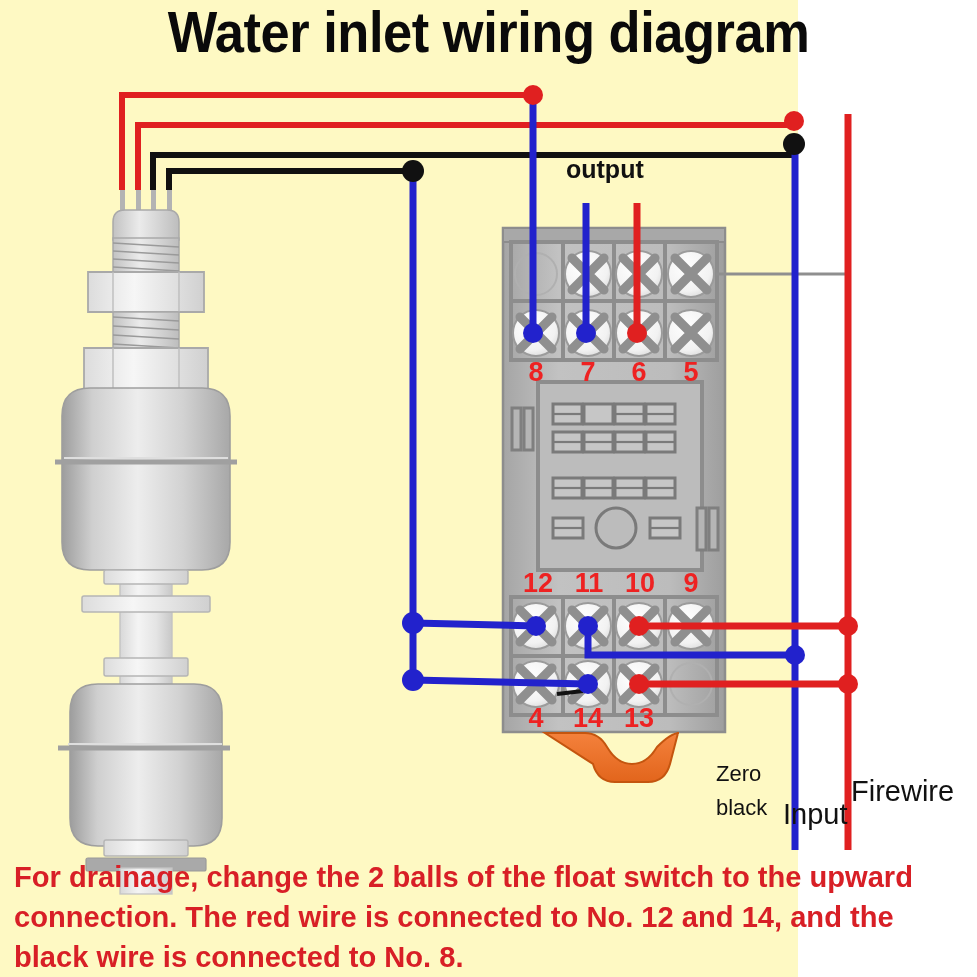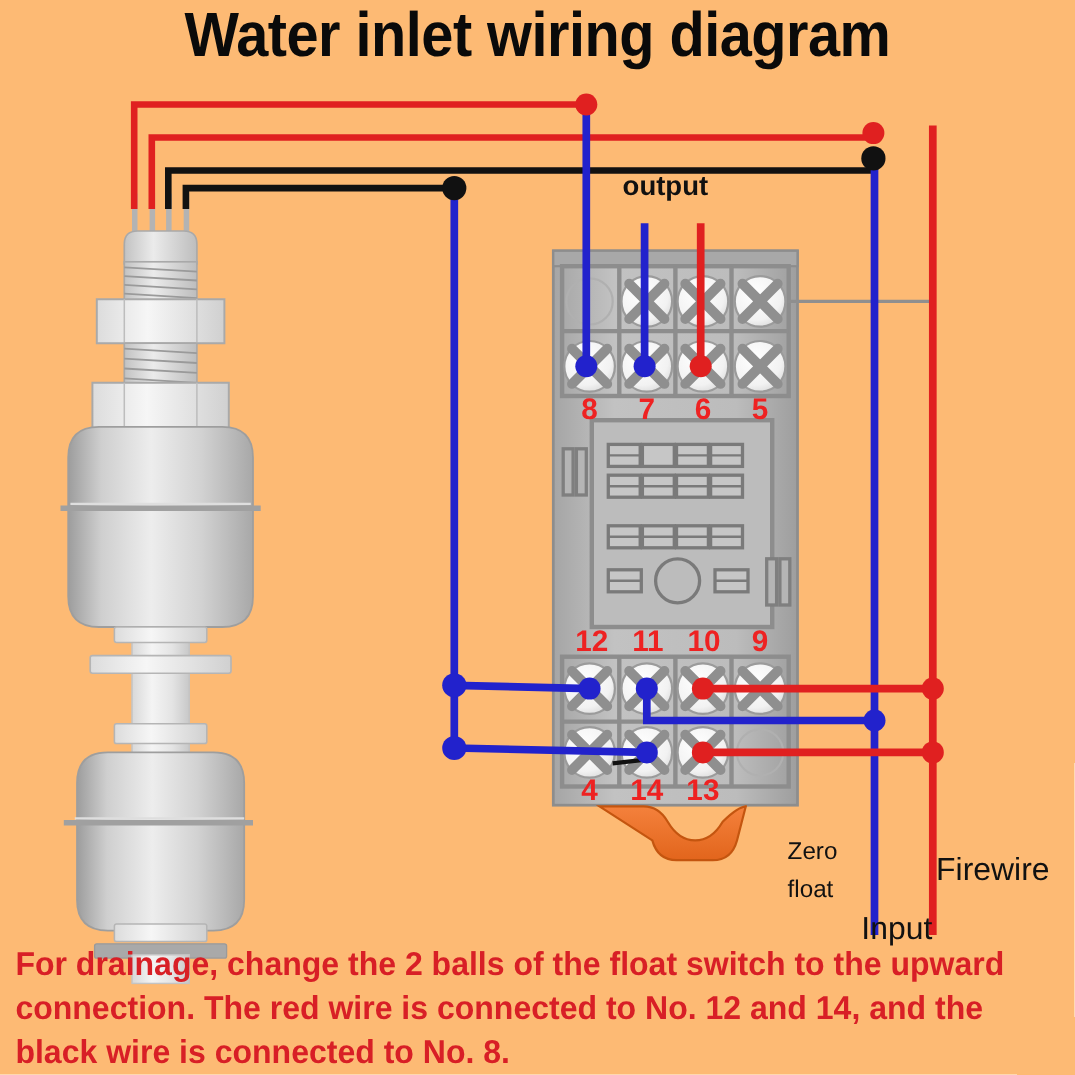--- a/index.html
+++ b/index.html
@@ -1,29 +1,29 @@
 <!DOCTYPE html>
 <html><head>
 <meta charset="utf-8">
 <style>
   html,body{margin:0;padding:0;background:#ffffff;}
   body{width:977px;height:977px;overflow:hidden;font-family:"Liberation Sans",sans-serif;}
-  #stage{position:relative;width:977px;height:977px;background:#fdba74;}
+  #stage{position:relative;width:798px;height:977px;background:#fef9c3;}
   #title{
     position:absolute;left:0;top:0;width:977px;height:68px;
     text-align:center;font-family:"Liberation Sans",sans-serif;
     font-weight:bold;font-size:57px;line-height:64px;color:#0a0a0a;
     letter-spacing:-0.5px;transform:scaleX(0.92);transform-origin:center top;
     white-space:nowrap;
   }
   .lbl{position:absolute;font-family:"Liberation Sans",sans-serif;font-weight:bold;color:#111;}
   #lbl-output{left:566px;top:155px;font-size:25px;}
   #lbl-zero{left:716px;top:757px;font-size:22px;font-weight:normal;line-height:34px;color:#111;}
   #lbl-fire{left:851px;top:775px;font-size:29px;font-weight:normal;color:#111;text-align:right;}
-  #lbl-input{left:783px;top:829px;font-size:29px;font-weight:normal;color:#111;}
+  #lbl-input{left:783px;top:798px;font-size:29px;font-weight:normal;color:#111;}
   #caption{
     position:absolute;left:14px;top:857px;width:950px;
     font-family:"Liberation Sans",sans-serif;font-weight:bold;
     font-size:30px;line-height:40px;color:#d81f26;transform:scaleX(0.97);
     transform-origin:left top;
   }
   svg{position:absolute;left:0;top:0;}
 </style>
 </head>
 <body>
@@ -348,21 +348,21 @@
       <circle cx="848" cy="626" r="10" fill="#e02020"></circle>
       <circle cx="848" cy="684" r="10" fill="#e02020"></circle>
       <circle cx="795" cy="655" r="10" fill="#2222cc"></circle>
     </g>
   </svg>
 
   <div class="lbl" id="lbl-output">output</div>
 
   <div class="lbl" id="lbl-zero">
     <div>Zero</div>
-    <div>float</div>
+    <div>black</div>
   </div>
 
   <div class="lbl" id="lbl-fire">Firewire</div>
   <div class="lbl" id="lbl-input">Input</div>
 
   <div id="caption">For drainage, change the 2 balls of the float switch to the upward connection. The red wire is connected to No. 12 and 14, and the black wire is connected to No. 8.</div>
 
 </div>
 
 </body></html>

